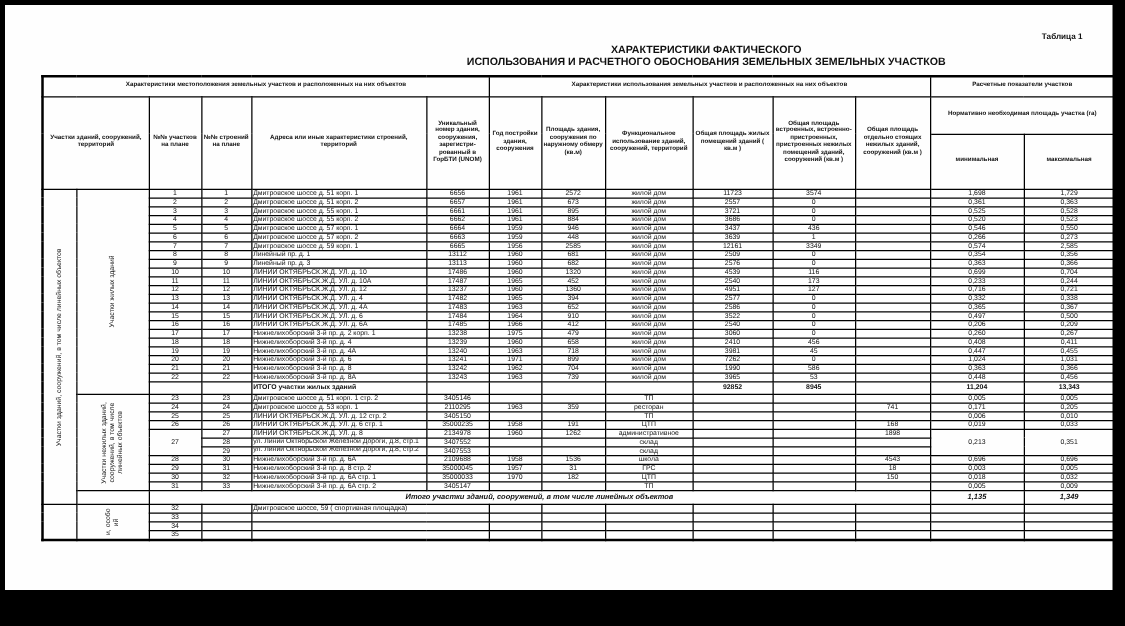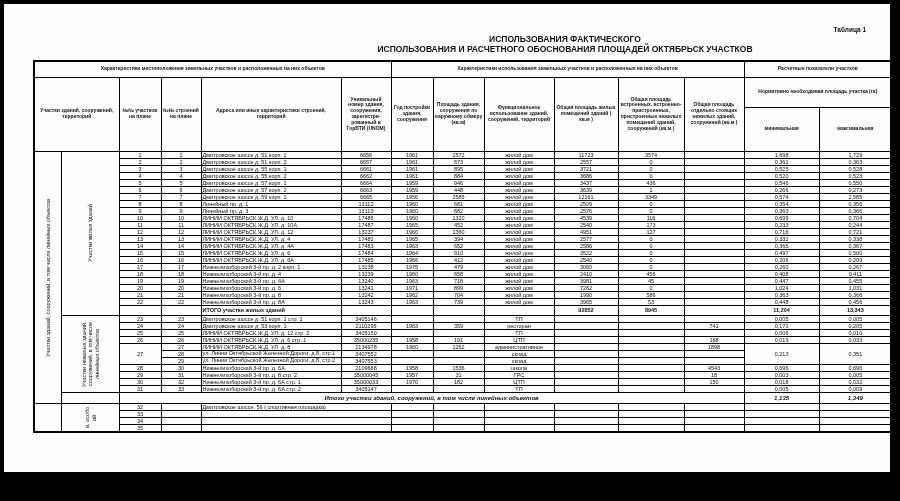--- a/index.html
+++ b/index.html
@@ -37,22 +37,22 @@
     display:flex;align-items:center;justify-content:center;
     white-space:pre-line;font-size:5.5px;line-height:6.5px;text-align:center;
   }
 </style>
 </head>
 <body>
 
 <div class="page">
   <div class="table-label">Таблица 1</div>
   <div class="doc-title">
-    <div>ИСПОЛЬЗОВАНИЯ ФАКТИЧЕСКОГО</div>
-    <div>ИСПОЛЬЗОВАНИЯ  И РАСЧЕТНОГО ОБОСНОВАНИЯ ПЛОЩАДЕЙ ОКТЯБРЬСК УЧАСТКОВ</div>
+    <div>ХАРАКТЕРИСТИКИ ФАКТИЧЕСКОГО</div>
+    <div>ИСПОЛЬЗОВАНИЯ  И РАСЧЕТНОГО ОБОСНОВАНИЯ ЗЕМЕЛЬНЫХ ЗЕМЕЛЬНЫХ УЧАСТКОВ</div>
   </div>
 
   <table class="main">
     <colgroup>
       <col style="width:27px">
         <col style="width:58px">
         <col style="width:42px">
         <col style="width:40px">
       <col style="width:140px">
         <col style="width:50px">

